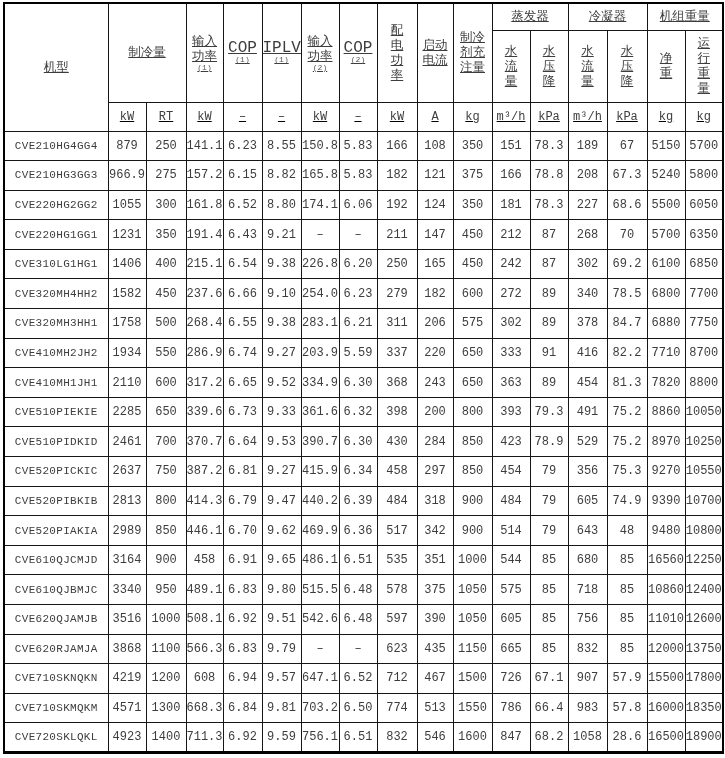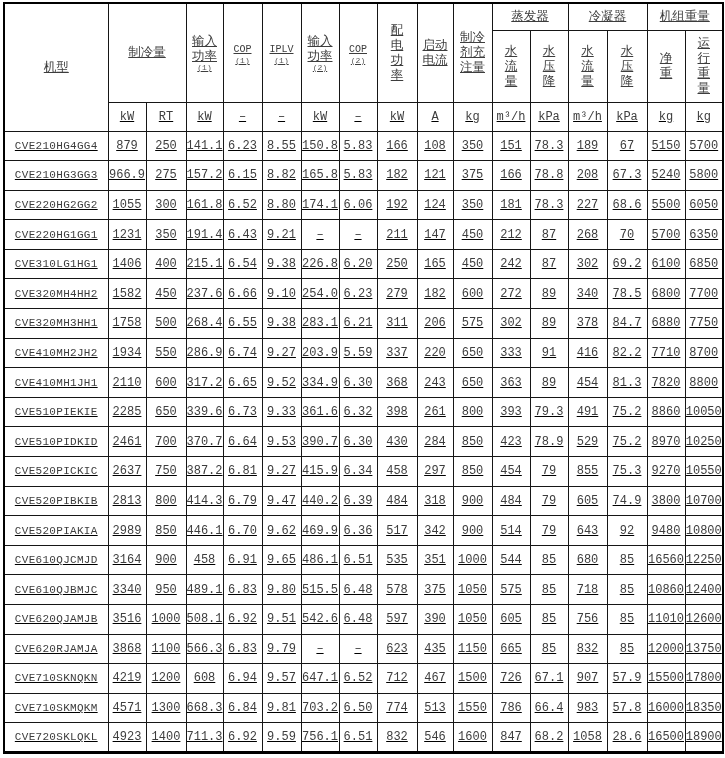--- a/index.html
+++ b/index.html
@@ -27,41 +27,41 @@
     vertical-align: middle;
     padding: 0;
     overflow: hidden;
     color: #3d3d3d;
     font-weight: normal;
   }
   thead th { font-size: 12.5px; line-height: 15px; text-decoration: underline; }
   tr.h1 { height: 27px; }
   tr.h2 { height: 72px; }
   tr.h-units { height: 29px; text-decoration: underline; }
-  tr.data-row { height: 28px; text-decoration: underline; }
+  tr.data-row { height: 28px; }
   .vlabel { white-space: pre-line; line-height: 14.5px; }
   .sup {
     display: block;
     font-size: 8px;
     line-height: 8px;
     color: #555;
     font-family: "Liberation Mono", monospace;
   }
   .unit-cell, .num-cell {
     font-family: "Liberation Mono", "DejaVu Sans Mono", monospace;
     font-size: 12px;
     color: #3d3d3d;
   }
   .model-cell {
     font-family: "Liberation Mono", "DejaVu Sans Mono", monospace;
     font-size: 11px;
     letter-spacing: 0.3px;
     color: #3d3d3d;
   }
-  .latin-head { font-family: "Liberation Mono", "DejaVu Sans Mono", monospace; font-size: 10px; }
+  .latin-head { font-family: "Liberation Mono", "DejaVu Sans Mono", monospace; font-size: 16px; }
 </style>
 </head>
 <body>
 
 <div class="page">
   <table class="spec-table">
     <colgroup>
       <col style="width:104px">
         <col style="width:38px">
         <col style="width:40px">
@@ -318,21 +318,21 @@
         <tr class="data-row">
           <td class="model-cell">CVE510PIEKIE</td>
           <td class="num-cell">2285</td>
           <td class="num-cell">650</td>
           <td class="num-cell">339.6</td>
           <td class="num-cell">6.73</td>
           <td class="num-cell">9.33</td>
           <td class="num-cell">361.6</td>
           <td class="num-cell">6.32</td>
           <td class="num-cell">398</td>
-          <td class="num-cell">261</td>
+          <td class="num-cell">200</td>
           <td class="num-cell">800</td>
           <td class="num-cell">393</td>
           <td class="num-cell">79.3</td>
           <td class="num-cell">491</td>
           <td class="num-cell">75.2</td>
           <td class="num-cell">8860</td>
           <td class="num-cell">10050</td>
         </tr>
         <tr class="data-row">
           <td class="model-cell">CVE510PIDKID</td>
@@ -360,60 +360,60 @@
           <td class="num-cell">387.2</td>
           <td class="num-cell">6.81</td>
           <td class="num-cell">9.27</td>
           <td class="num-cell">415.9</td>
           <td class="num-cell">6.34</td>
           <td class="num-cell">458</td>
           <td class="num-cell">297</td>
           <td class="num-cell">850</td>
           <td class="num-cell">454</td>
           <td class="num-cell">79</td>
-          <td class="num-cell">855</td>
+          <td class="num-cell">356</td>
           <td class="num-cell">75.3</td>
           <td class="num-cell">9270</td>
           <td class="num-cell">10550</td>
         </tr>
         <tr class="data-row">
           <td class="model-cell">CVE520PIBKIB</td>
           <td class="num-cell">2813</td>
           <td class="num-cell">800</td>
           <td class="num-cell">414.3</td>
           <td class="num-cell">6.79</td>
           <td class="num-cell">9.47</td>
           <td class="num-cell">440.2</td>
           <td class="num-cell">6.39</td>
           <td class="num-cell">484</td>
           <td class="num-cell">318</td>
           <td class="num-cell">900</td>
           <td class="num-cell">484</td>
           <td class="num-cell">79</td>
           <td class="num-cell">605</td>
           <td class="num-cell">74.9</td>
-          <td class="num-cell">3800</td>
+          <td class="num-cell">9390</td>
           <td class="num-cell">10700</td>
         </tr>
         <tr class="data-row">
           <td class="model-cell">CVE520PIAKIA</td>
           <td class="num-cell">2989</td>
           <td class="num-cell">850</td>
           <td class="num-cell">446.1</td>
           <td class="num-cell">6.70</td>
           <td class="num-cell">9.62</td>
           <td class="num-cell">469.9</td>
           <td class="num-cell">6.36</td>
           <td class="num-cell">517</td>
           <td class="num-cell">342</td>
           <td class="num-cell">900</td>
           <td class="num-cell">514</td>
           <td class="num-cell">79</td>
           <td class="num-cell">643</td>
-          <td class="num-cell">92</td>
+          <td class="num-cell">48</td>
           <td class="num-cell">9480</td>
           <td class="num-cell">10800</td>
         </tr>
         <tr class="data-row">
           <td class="model-cell">CVE610QJCMJD</td>
           <td class="num-cell">3164</td>
           <td class="num-cell">900</td>
           <td class="num-cell">458</td>
           <td class="num-cell">6.91</td>
           <td class="num-cell">9.65</td>

